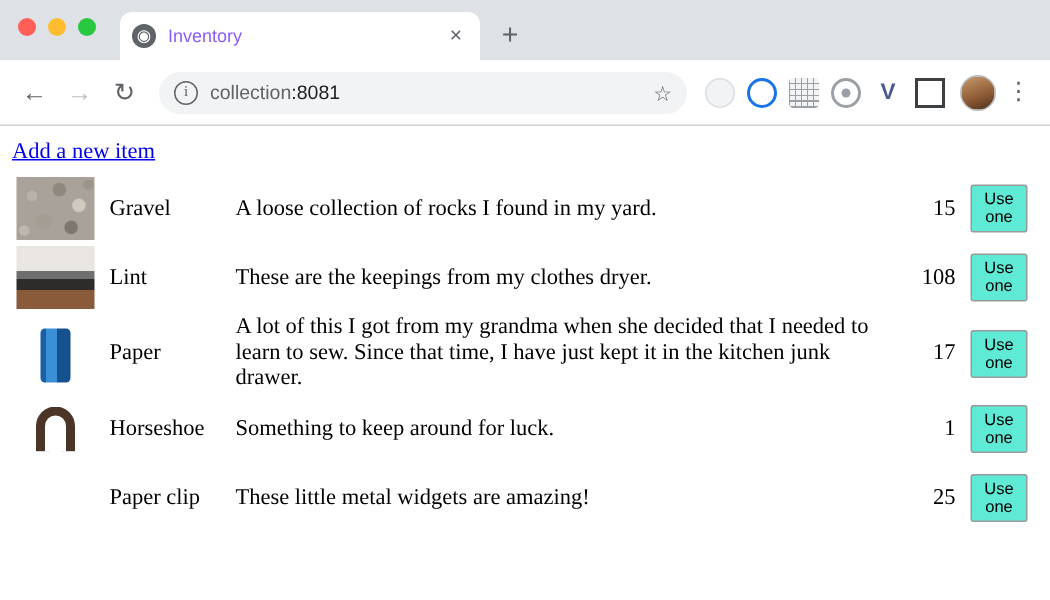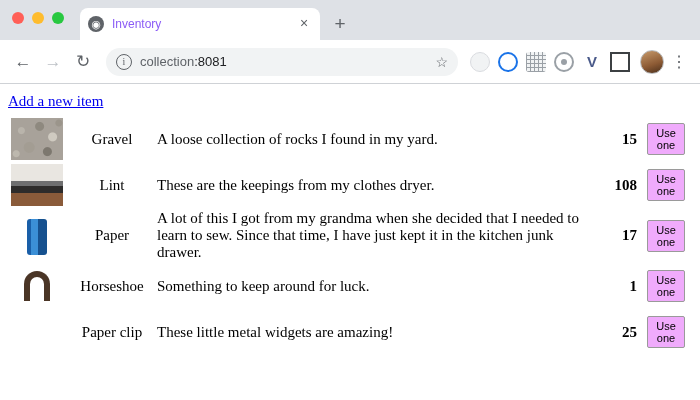--- a/index.html
+++ b/index.html
@@ -253,23 +253,23 @@
     table-layout: fixed;
   }
   table.inventory td {
     vertical-align: middle;
     padding: 2px 3px;
     font-family: "Liberation Serif", serif;
     font-size: 15px;
     color: #000000;
   }
   .col-img   { width: 56px; }
-  .col-name  { width: 78px; text-align: center; }
+  .col-name  { width: 78px; }
   .col-desc  { }
-  .col-qty   { width: 40px; text-align: right; font-weight: bold; }
+  .col-qty   { width: 40px; text-align: right; }
   .col-btn   { width: 46px; text-align: center; }
 
   .thumb {
     width: 52px;
     height: 42px;
     display: block;
     background: #e8e8e8;
   }
   .thumb.gravel {
     background:
@@ -315,21 +315,21 @@
   }
   .thumb.blank { background: transparent; }
 
   .qty { white-space: nowrap; }
 
   .useone {
     font-family: "Liberation Sans", sans-serif;
     font-size: 11px;
     line-height: 12px;
     color: #000000;
-    background: #f0abfc;
+    background: #5eead4;
     border: 1px solid #9a9a9a;
     border-radius: 2px;
     padding: 3px 2px;
     width: 38px;
     box-sizing: border-box;
     cursor: pointer;
     display: inline-block;
     text-align: center;
   }
 </style>

